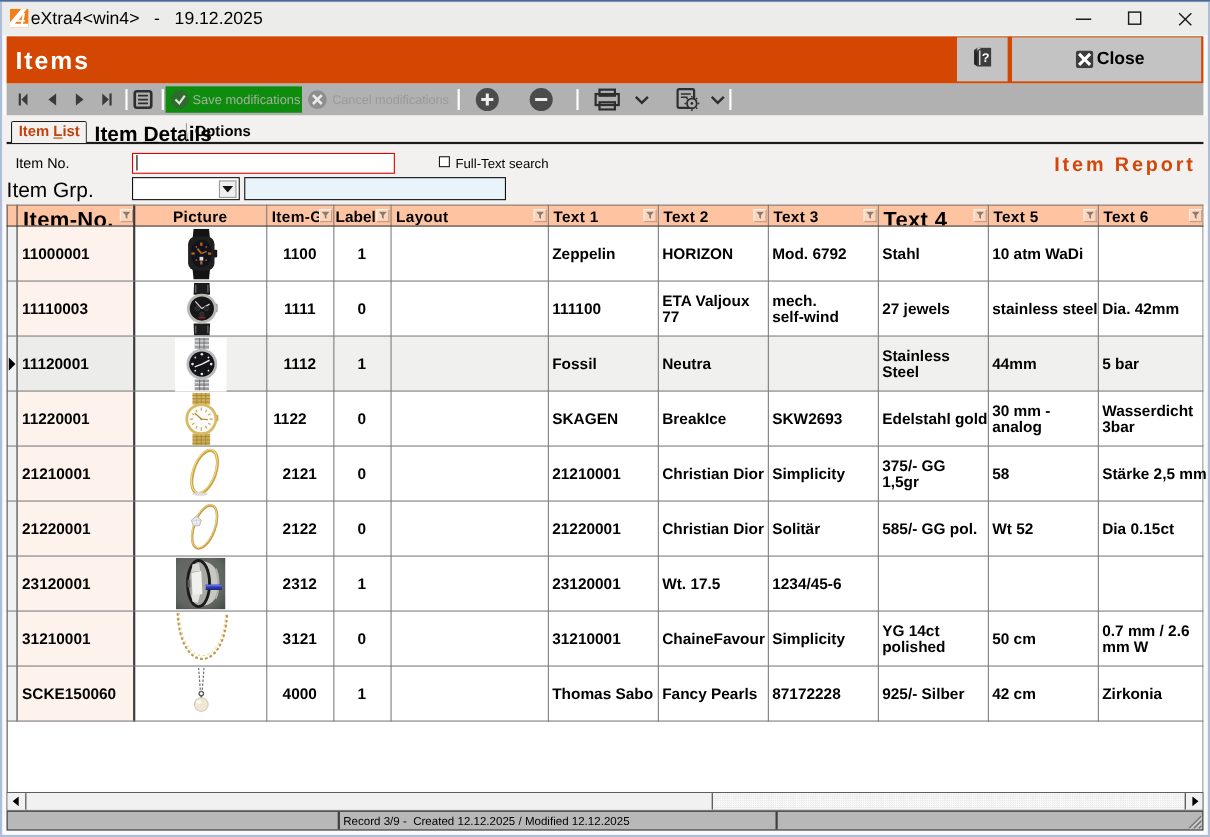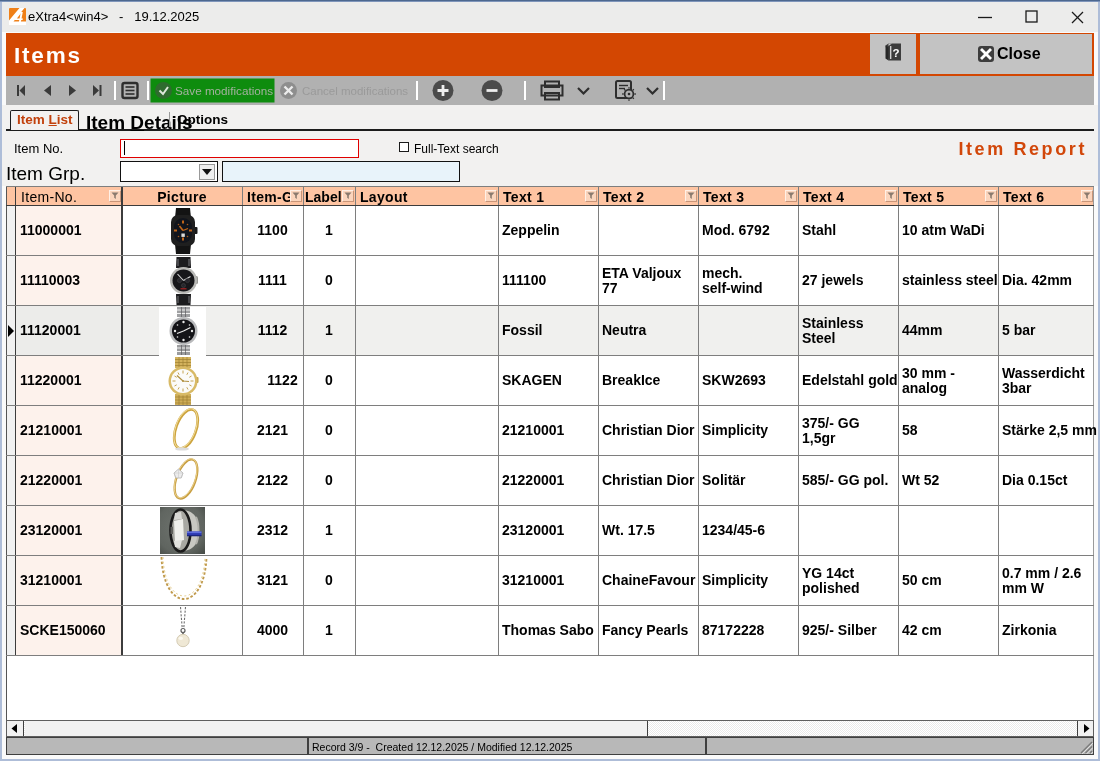--- a/index.html
+++ b/index.html
@@ -8,21 +8,21 @@
   #win { position:relative; width:1100px; height:761px; background:#fafafa; }
   .abs { position:absolute; }
   
   #btop   { left:0; top:0; width:1100px; height:2px; background:#4d688f; }
   #btop2  { left:0; top:1px; width:1100px; height:1px; background:#7e95ba; }
   #bleft  { left:0; top:2px; width:2px; height:757px; background:#aebdd8; }
   #bright { left:1098px; top:2px; width:2px; height:757px; background:#aebdd8; }
   #bbot   { left:0; top:759px; width:1100px; height:2px; background:#aebdd8; }
   
   #title { left:2px; top:2px; width:1096px; height:30px; background:#ececeb; }
-  #ttext { left:28px; top:8.5px; font-size:13px; color:#000; }
+  #ttext { left:28px; top:8.5px; font-size:16px; color:#000; }
   
   #oband { left:6px; top:33px; width:1088px; height:43px; background:#d34702; }
   #items { left:14px; top:43px; font-size:22.5px; font-weight:bold; color:#fff; letter-spacing:1.8px; }
   
   #tbar { left:6px; top:76px; width:1088px; height:29px; background:#b1b1b1; }
   
   #formzone { left:2px; top:105px; width:1096px; height:81px; background:#f2f1f0; }
   
   #hscroll { left:6px; top:720px; width:1088px; height:17px; background:#f5f5f5; border:1px solid #6e6e6e; }
   #sbar { left:6px; top:737px; width:1088px; height:18px; background:#b8b8b8; border:1px solid #3f3f3f; }
@@ -164,29 +164,29 @@
   <div class="abs" style="left:122px;top:506px;width:972px;height:50px;background:#ffffff"></div>
   <div class="abs" style="left:6px;top:556px;width:10px;height:50px;background:#f1f1f1"></div>
   <div class="abs" style="left:16px;top:556px;width:106px;height:50px;background:#fdf2ec"></div>
   <div class="abs" style="left:122px;top:556px;width:972px;height:50px;background:#ffffff"></div>
   <div class="abs" style="left:6px;top:606px;width:10px;height:50px;background:#f1f1f1"></div>
   <div class="abs" style="left:16px;top:606px;width:106px;height:50px;background:#fdf2ec"></div>
   <div class="abs" style="left:122px;top:606px;width:972px;height:50px;background:#ffffff"></div>
   <svg class="abs" style="left:7px;top:325px" width="8" height="12" viewBox="0 0 8 12">
       <path d="M1 0 L7 6 L1 12 Z" fill="#000"></path>
     </svg>
-  <div class="abs" style="left:21px;top:189px;width:106px;height:16px;font-size:14px;font-weight:normal;letter-spacing:0.3px;overflow:hidden;white-space:nowrap">Item-No.</div>
+  <div class="abs" style="left:21px;top:189px;width:106px;height:16px;font-size:20px;font-weight:bold;letter-spacing:0.3px;overflow:hidden;white-space:nowrap">Item-No.</div>
   <div class="abs" style="left:122px;top:189px;width:120px;height:16px;font-size:14px;font-weight:bold;letter-spacing:0.3px;text-align:center;overflow:hidden;white-space:nowrap">Picture</div>
   <div class="abs" style="left:247px;top:189px;width:53px;height:16px;font-size:14px;font-weight:bold;letter-spacing:0.3px;overflow:hidden;white-space:nowrap">Item-G</div>
   <div class="abs" style="left:305px;top:189px;width:50px;height:16px;font-size:14px;font-weight:bold;overflow:hidden;white-space:nowrap">Label</div>
   <div class="abs" style="left:360px;top:189px;width:135px;height:16px;font-size:14px;font-weight:bold;letter-spacing:0.3px;overflow:hidden;white-space:nowrap">Layout</div>
   <div class="abs" style="left:503px;top:189px;width:92px;height:16px;font-size:14px;font-weight:bold;letter-spacing:0.3px;overflow:hidden;white-space:nowrap">Text 1</div>
   <div class="abs" style="left:603px;top:189px;width:92px;height:16px;font-size:14px;font-weight:bold;letter-spacing:0.3px;overflow:hidden;white-space:nowrap">Text 2</div>
   <div class="abs" style="left:703px;top:189px;width:92px;height:16px;font-size:14px;font-weight:bold;letter-spacing:0.3px;overflow:hidden;white-space:nowrap">Text 3</div>
-  <div class="abs" style="left:803px;top:189px;width:92px;height:16px;font-size:14px;font-weight:bold;letter-spacing:0.3px;overflow:hidden;white-space:nowrap">Text 4</div>
+  <div class="abs" style="left:803px;top:189px;width:92px;height:16px;font-size:20px;font-weight:bold;letter-spacing:0.3px;overflow:hidden;white-space:nowrap">Text 4</div>
   <div class="abs" style="left:903px;top:189px;width:92px;height:16px;font-size:14px;font-weight:bold;letter-spacing:0.3px;overflow:hidden;white-space:nowrap">Text 5</div>
   <div class="abs" style="left:1003px;top:189px;width:88px;height:16px;font-size:14px;font-weight:bold;letter-spacing:0.3px;overflow:hidden;white-space:nowrap">Text 6</div>
   <div class="abs" style="left:109px;top:190px;width:12px;height:12px;background:#fbd5bd;border:1px solid;border-color:#fff0e6 #c89578 #c89578 #fff0e6"></div>
   <svg class="abs" style="left:111px;top:192px" width="8" height="8" viewBox="0 0 8 8">
       <path d="M0.5 0.5 H7.5 L4.8 3.6 V7 L3.2 5.8 V3.6 Z" fill="#8a7a6e"></path>
     </svg>
   <div class="abs" style="left:290px;top:190px;width:12px;height:12px;background:#fbd5bd;border:1px solid;border-color:#fff0e6 #c89578 #c89578 #fff0e6"></div>
   <svg class="abs" style="left:292px;top:192px" width="8" height="8" viewBox="0 0 8 8">
       <path d="M0.5 0.5 H7.5 L4.8 3.6 V7 L3.2 5.8 V3.6 Z" fill="#8a7a6e"></path>
     </svg>
@@ -243,20 +243,21 @@
   <div class="abs" style="left:6px;top:405px;width:1088px;height:1px;background:#7e7e7e"></div>
   <div class="abs" style="left:6px;top:455px;width:1088px;height:1px;background:#7e7e7e"></div>
   <div class="abs" style="left:6px;top:505px;width:1088px;height:1px;background:#7e7e7e"></div>
   <div class="abs" style="left:6px;top:555px;width:1088px;height:1px;background:#7e7e7e"></div>
   <div class="abs" style="left:6px;top:605px;width:1088px;height:1px;background:#7e7e7e"></div>
   <div class="abs" style="left:6px;top:655px;width:1088px;height:1px;background:#7e7e7e"></div>
   <div class="abs cell" style="left:20px;top:206px;width:101px;height:50px">11000001</div>
   <div class="abs cell" style="left:242px;top:206px;width:61px;height:50px;justify-content:center;text-align:center">1100</div>
   <div class="abs cell" style="left:303px;top:206px;width:52px;height:50px;justify-content:center;text-align:center">1</div>
   <div class="abs cell" style="left:502px;top:206px;width:95px;height:50px">Zeppelin</div>
+  <div class="abs cell" style="left:602px;top:206px;width:95px;height:50px">HORIZON</div>
   <div class="abs cell" style="left:702px;top:206px;width:95px;height:50px">Mod. 6792</div>
   <div class="abs cell" style="left:802px;top:206px;width:95px;height:50px">Stahl</div>
   <div class="abs cell" style="left:902px;top:206px;width:95px;height:50px">10 atm WaDi</div>
   <div class="abs cell" style="left:20px;top:256px;width:101px;height:50px">11110003</div>
   <div class="abs cell" style="left:242px;top:256px;width:61px;height:50px;justify-content:center;text-align:center">1111</div>
   <div class="abs cell" style="left:303px;top:256px;width:52px;height:50px;justify-content:center;text-align:center">0</div>
   <div class="abs cell" style="left:502px;top:256px;width:95px;height:50px">111100</div>
   <div class="abs cell" style="left:602px;top:256px;width:95px;height:50px">ETA Valjoux 77</div>
   <div class="abs cell" style="left:702px;top:256px;width:95px;height:50px">mech.<br>self-wind</div>
   <div class="abs cell" style="left:802px;top:256px;width:95px;height:50px">27 jewels</div>
@@ -266,21 +267,21 @@
   <div class="abs cell" style="left:1002px;top:256px;width:92px;height:50px">Dia. 42mm</div>
   <div class="abs cell" style="left:20px;top:306px;width:101px;height:50px">11120001</div>
   <div class="abs cell" style="left:242px;top:306px;width:61px;height:50px;justify-content:center;text-align:center">1112</div>
   <div class="abs cell" style="left:303px;top:306px;width:52px;height:50px;justify-content:center;text-align:center">1</div>
   <div class="abs cell" style="left:502px;top:306px;width:95px;height:50px">Fossil</div>
   <div class="abs cell" style="left:602px;top:306px;width:95px;height:50px">Neutra</div>
   <div class="abs cell" style="left:802px;top:306px;width:95px;height:50px">Stainless Steel</div>
   <div class="abs cell" style="left:902px;top:306px;width:95px;height:50px">44mm</div>
   <div class="abs cell" style="left:1002px;top:306px;width:92px;height:50px">5 bar</div>
   <div class="abs cell" style="left:20px;top:356px;width:101px;height:50px">11220001</div>
-  <div class="abs cell" style="left:252px;top:356px;width:61px;height:50px;justify-content:center;text-align:center">1122</div>
+  <div class="abs cell" style="left:233px;top:356px;width:61px;height:50px;justify-content:center;text-align:center">1122</div>
   <div class="abs cell" style="left:303px;top:356px;width:52px;height:50px;justify-content:center;text-align:center">0</div>
   <div class="abs cell" style="left:602px;top:356px;width:95px;height:50px">BreakIce</div>
   <div class="abs cell" style="left:502px;top:356px;width:95px;height:50px">SKAGEN</div>
   <div class="abs cell" style="left:702px;top:356px;width:95px;height:50px">SKW2693</div>
   <div class="abs cell" style="left:802px;top:356px;width:95px;height:50px">
       <span style="white-space:nowrap">Edelstahl gold</span>
     </div>
   <div class="abs cell" style="left:902px;top:356px;width:95px;height:50px">30 mm - analog</div>
   <div class="abs cell" style="left:1002px;top:356px;width:92px;height:50px">Wasserdicht 3bar</div>
   <div class="abs cell" style="left:20px;top:406px;width:101px;height:50px">21210001</div>

